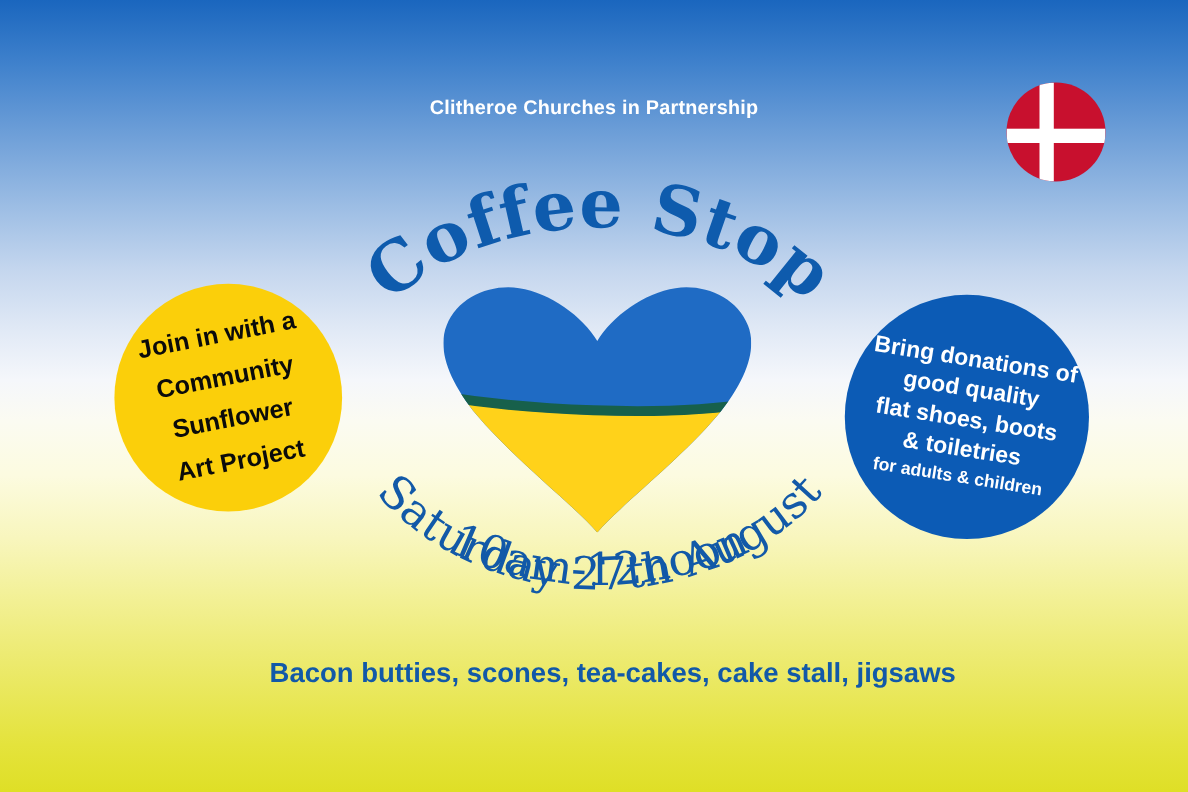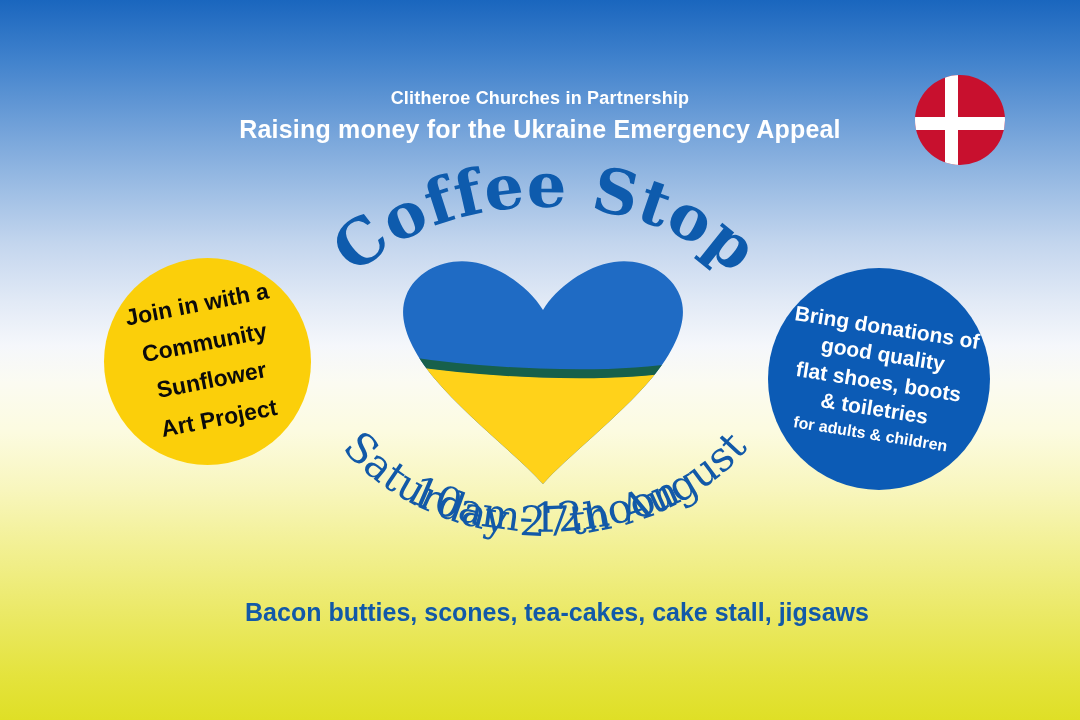--- a/index.html
+++ b/index.html
@@ -181,21 +181,20 @@
     font-weight: bold;
   }
 </style>
 </head>
 <body>
 
 <div id="poster">
 
   <div class="header">
     <div class="line1">Clitheroe Churches in Partnership</div>
-    <div class="line2">Raising money for the Ukraine Emergency Appeal</div>
   </div>
 
   <div class="flag-badge">
     <div class="bar-v"></div>
     <div class="bar-h"></div>
   </div>
 
   <div class="arc-title">
     <svg viewBox="0 0 430 140" xmlns="http://www.w3.org/2000/svg">
       <defs>

